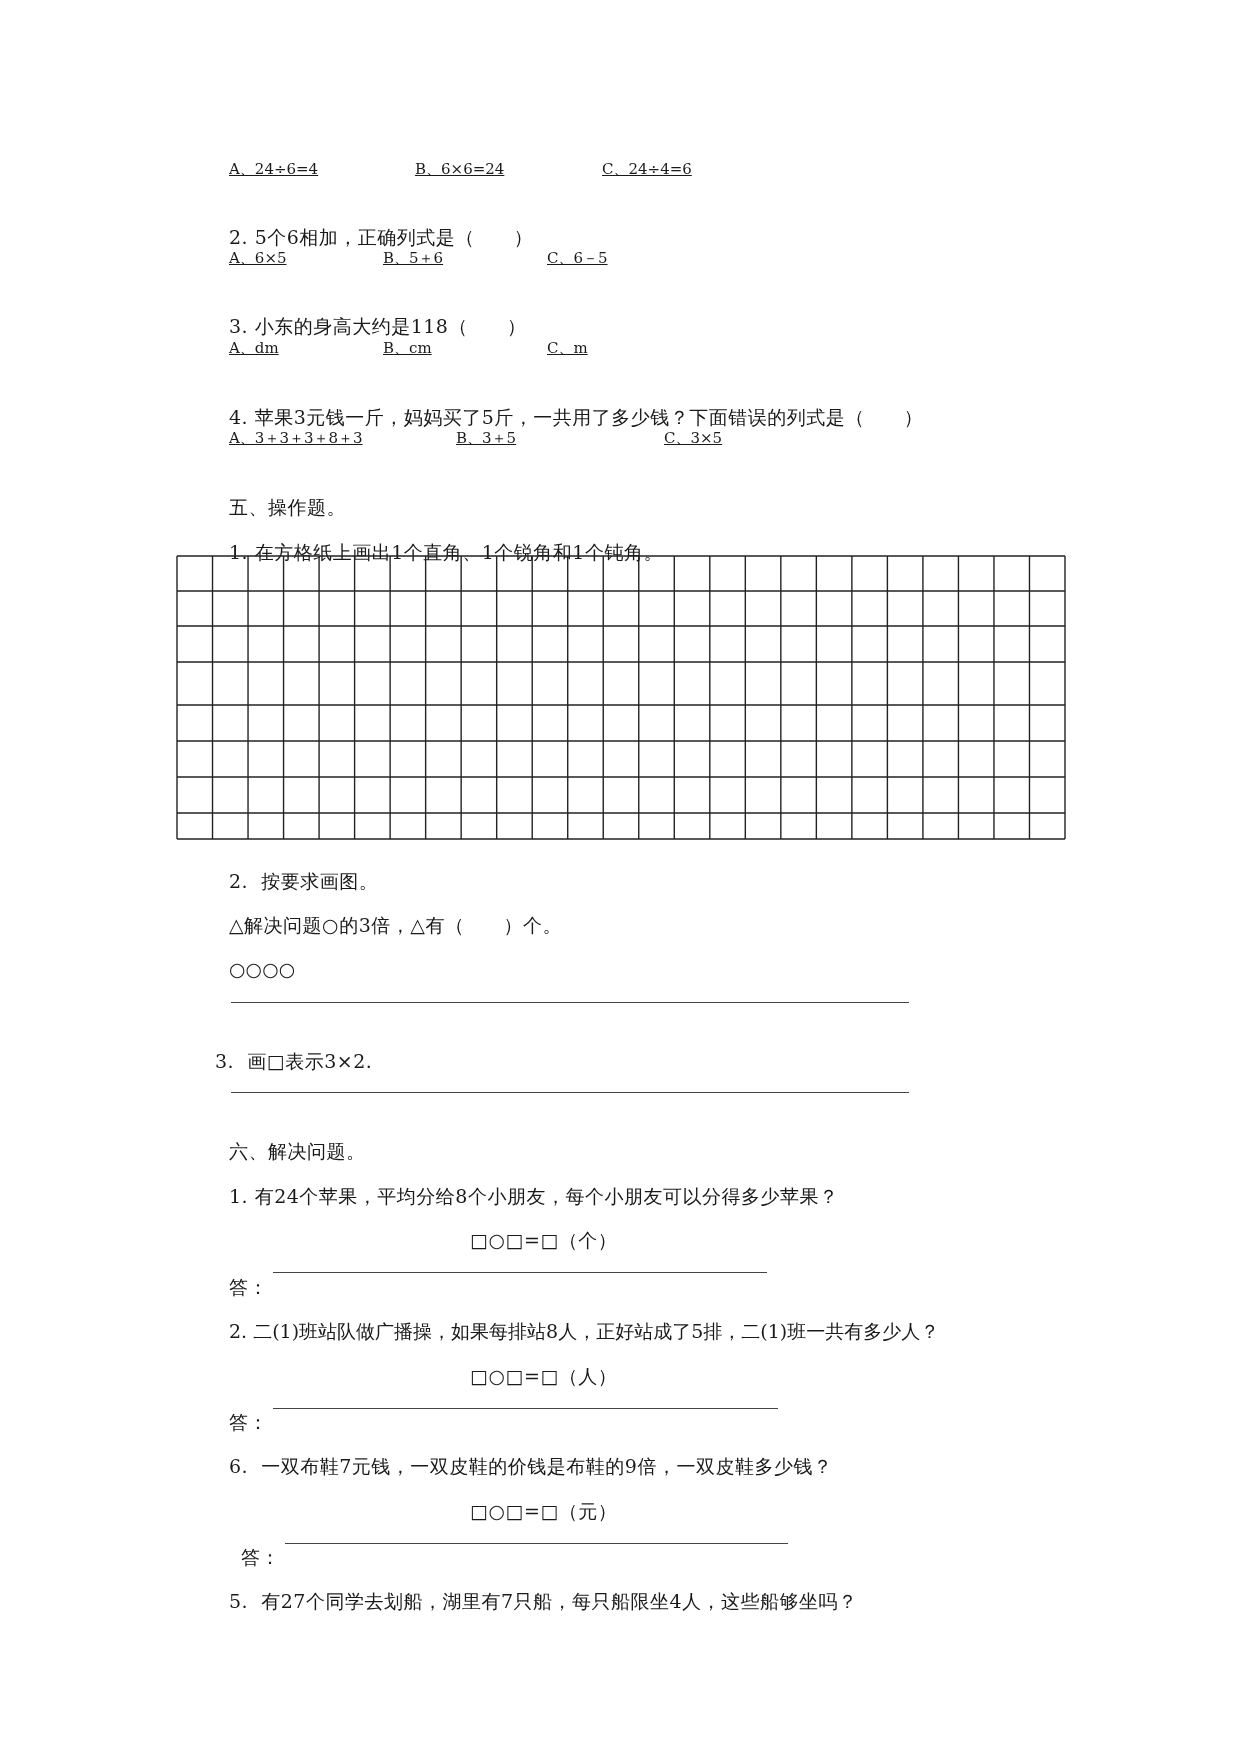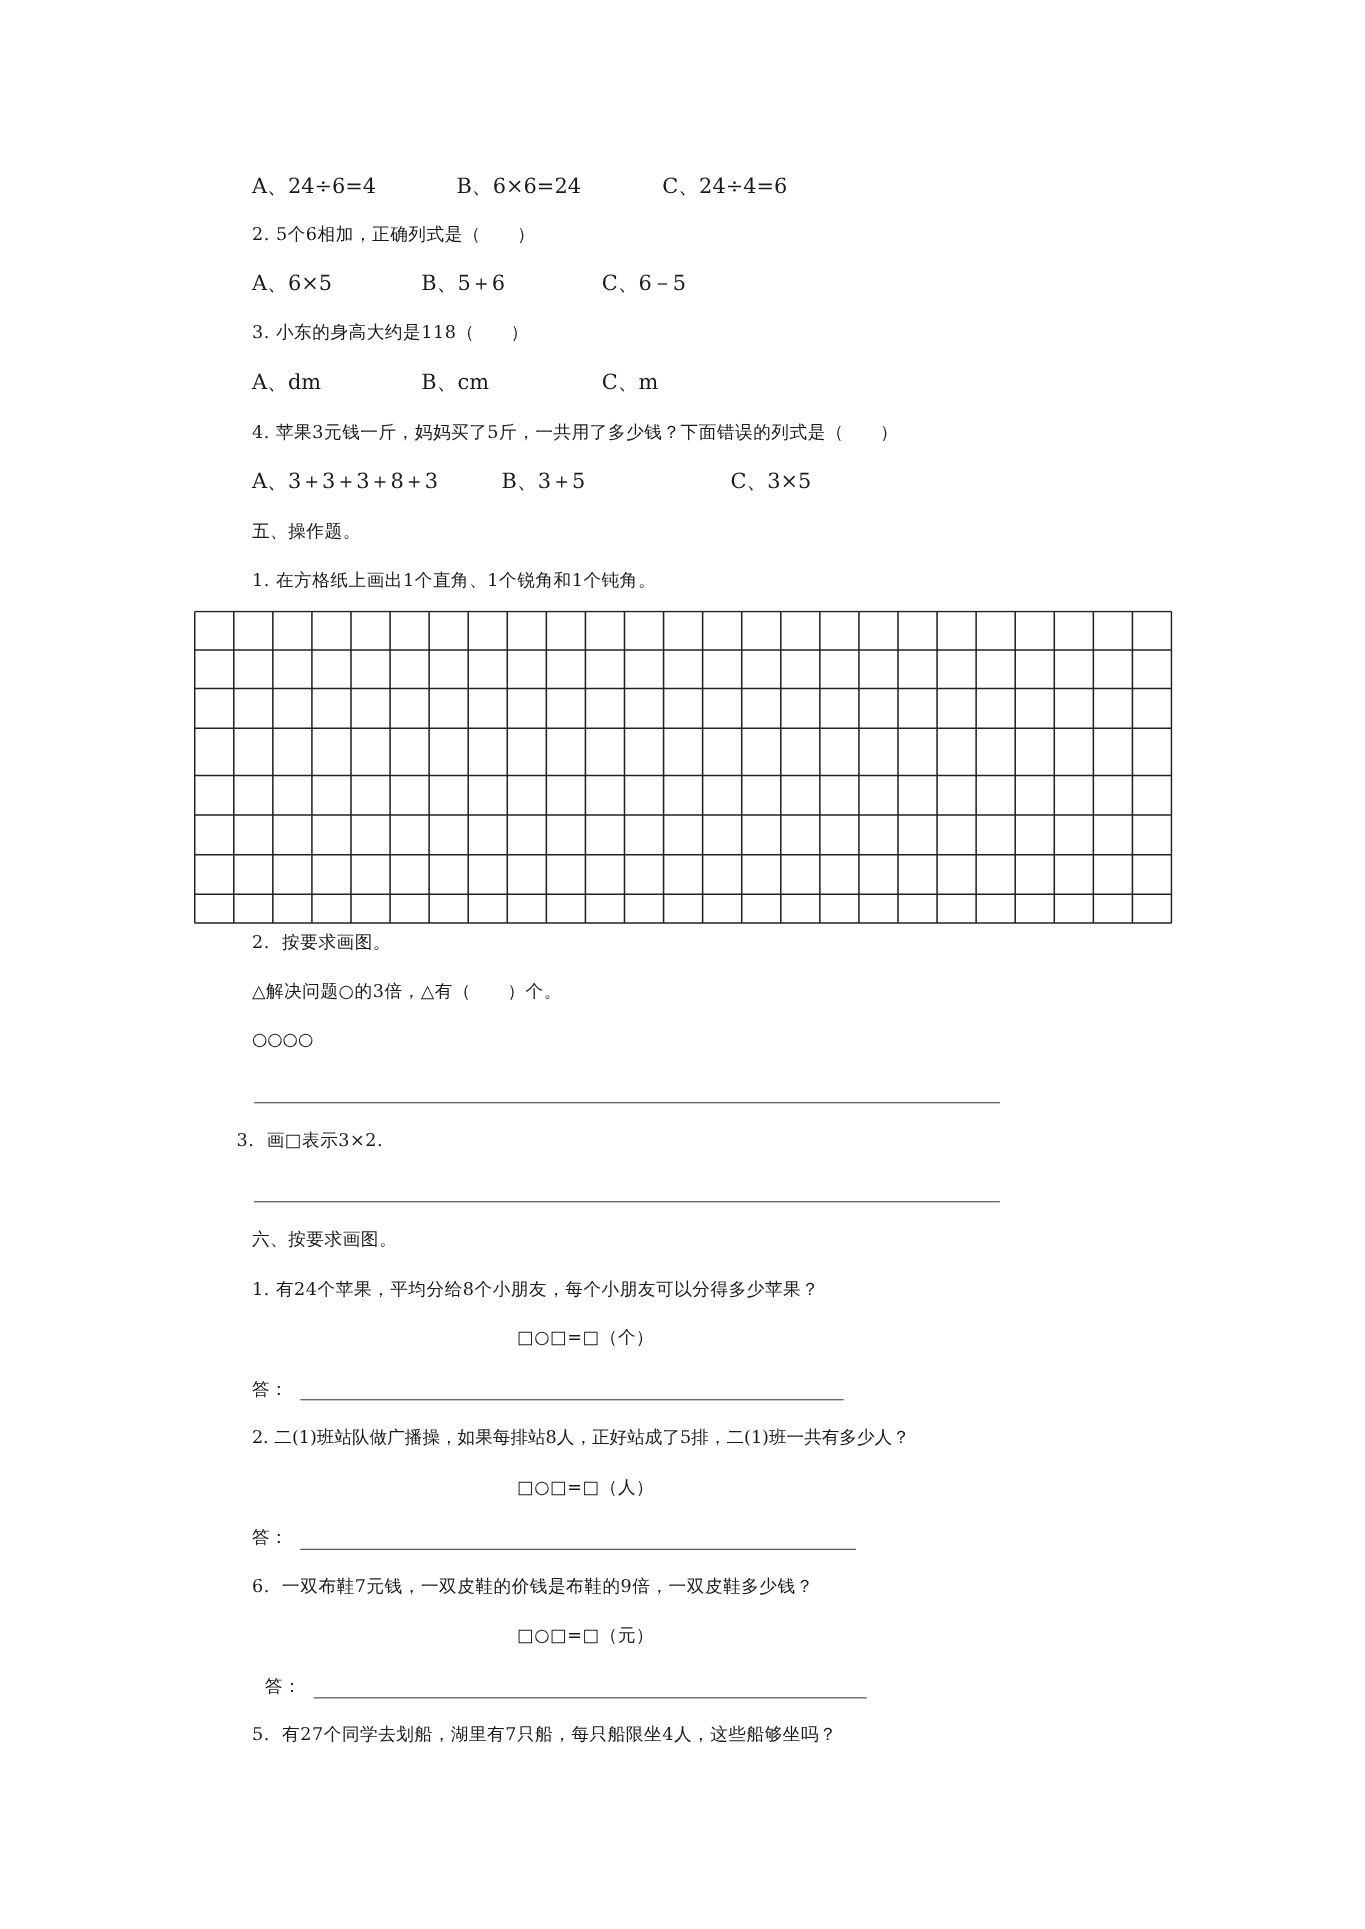--- a/index.html
+++ b/index.html
@@ -1,19 +1,19 @@
 <!DOCTYPE html>
 <html><head>
 <meta charset="utf-8">
 <style>
   html, body { margin:0; padding:0; background:#ffffff; }
   body { width:1241px; height:1754px; position:relative; overflow:hidden;
          font-family:"DejaVu Serif","Liberation Serif",serif; color:#1a1a1a; }
-  .line { position:absolute; font-size:16px; line-height:24px; white-space:pre; letter-spacing:0.5px; }
-  .opt { position:absolute; font-size:19px; line-height:24px; white-space:pre; }
+  .line { position:absolute; font-size:19px; line-height:24px; white-space:pre; letter-spacing:0.5px;margin-top:24px; }
+  .opt { position:absolute; font-size:15px; line-height:24px; white-space:pre;text-decoration:underline; }
   .rule { position:absolute; height:0; border-top:1.5px solid #444; }
   #grid { position:absolute; left:176px; top:555px; }
   #grid line { stroke:#222; stroke-width:1.4; }
 </style>
 </head>
 <body>
 
 <div class="opt" style="left:229px;top:157px">A、24÷6=4</div>
 <div class="opt" style="left:415px;top:157px">B、6×6=24</div>
 <div class="opt" style="left:602px;top:157px">C、24÷4=6</div>
@@ -75,21 +75,21 @@
   </svg>
 
 <div class="line" style="left:229px;top:845px">2.  按要求画图。</div>
 <div class="line" style="left:229px;top:889px">△解决问题○的3倍，△有（　　）个。</div>
 <div class="line" style="left:229px;top:933px;letter-spacing:0">○○○○</div>
 <div class="rule" style="left:231px;top:1002px;width:678px"></div>
 
 <div class="line" style="left:215px;top:1025px">3.  画□表示3×2.</div>
 <div class="rule" style="left:231px;top:1092px;width:678px"></div>
 
-<div class="line" style="left:229px;top:1115px">六、按要求画图。</div>
+<div class="line" style="left:229px;top:1115px">六、解决问题。</div>
 
 <div class="line" style="left:229px;top:1160px">1. 有24个苹果，平均分给8个小朋友，每个小朋友可以分得多少苹果？</div>
 <div class="line" style="left:470px;top:1204px">□○□=□（个）</div>
 <div class="line" style="left:229px;top:1251px">答：</div>
 <div class="rule" style="left:273px;top:1272px;width:494px"></div>
 
 <div class="line" style="left:229px;top:1295px;letter-spacing:0">2. 二(1)班站队做广播操，如果每排站8人，正好站成了5排，二(1)班一共有多少人？</div>
 <div class="line" style="left:470px;top:1340px">□○□=□（人）</div>
 <div class="line" style="left:229px;top:1386px">答：</div>
 <div class="rule" style="left:273px;top:1408px;width:505px"></div>

